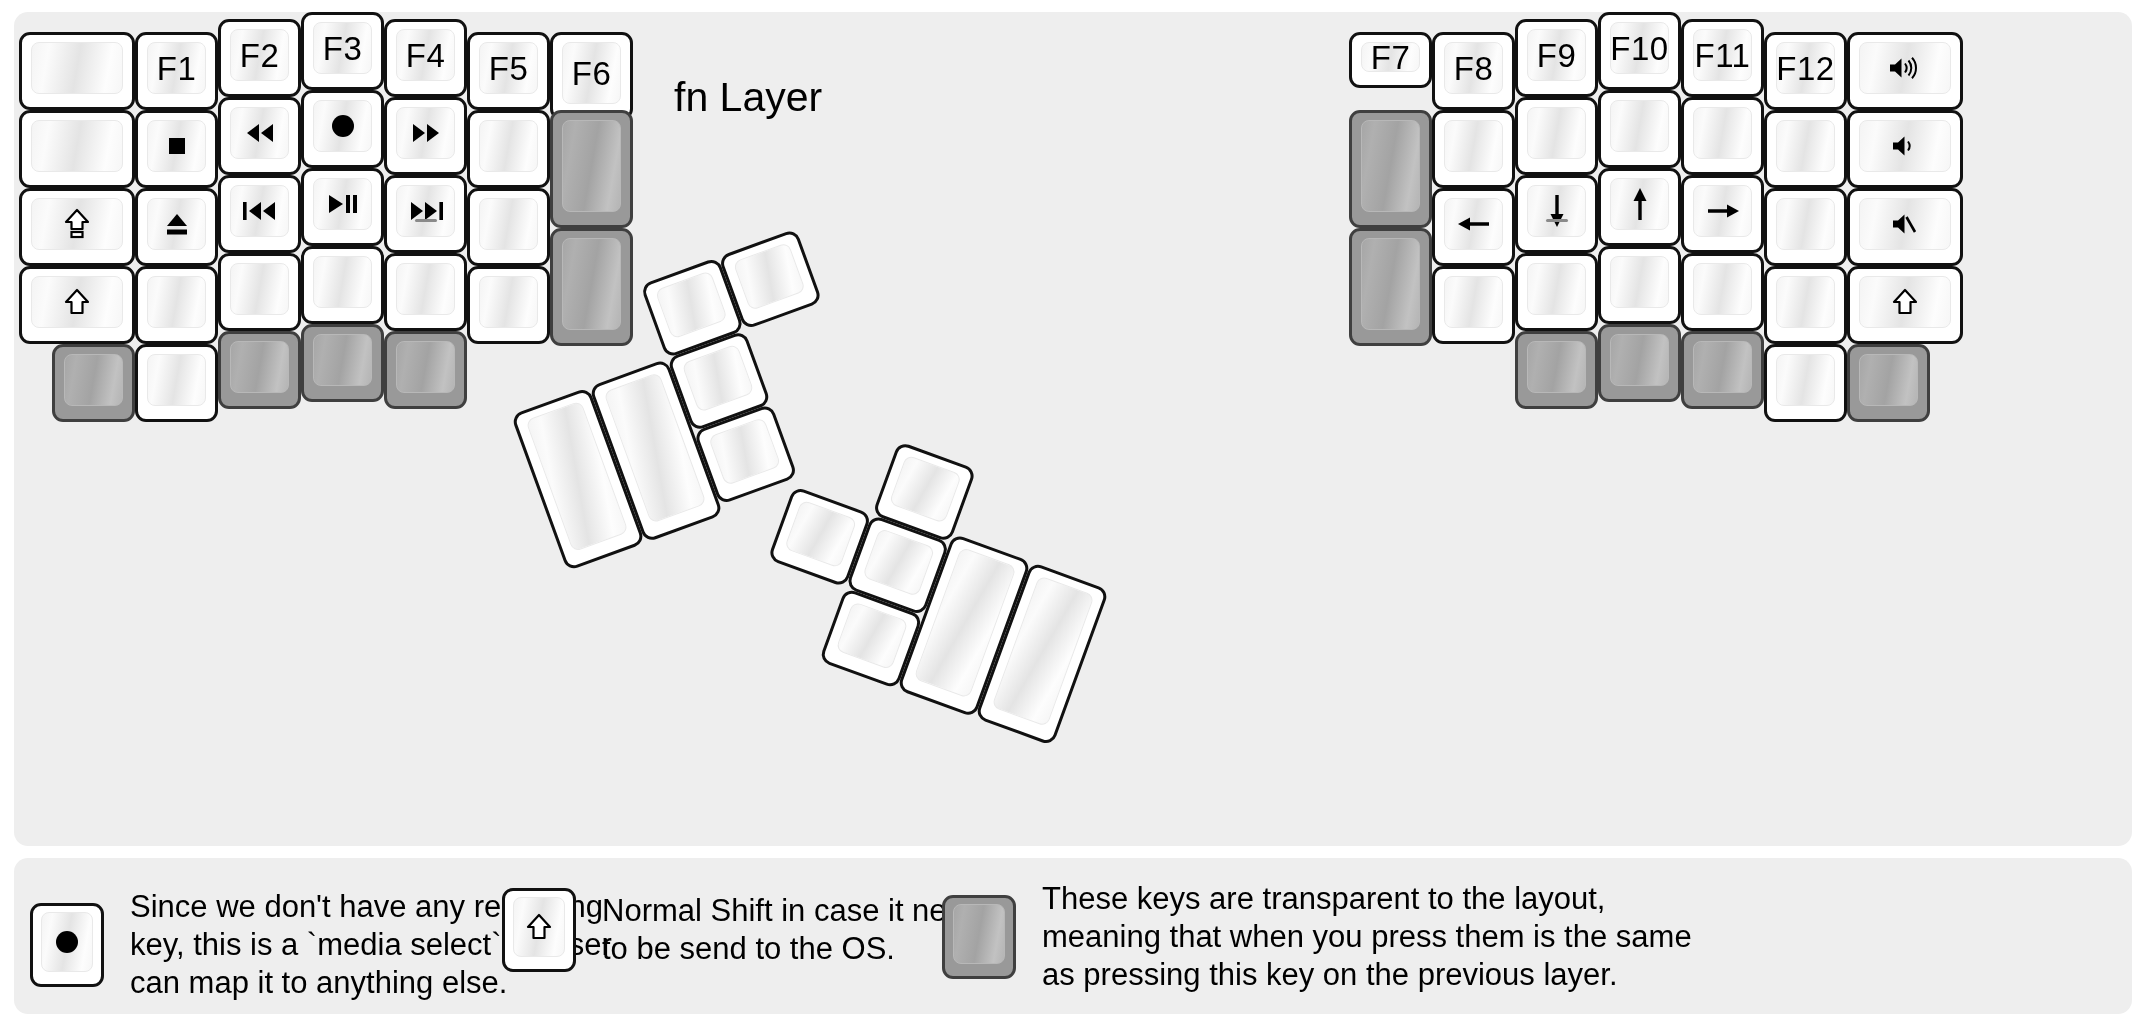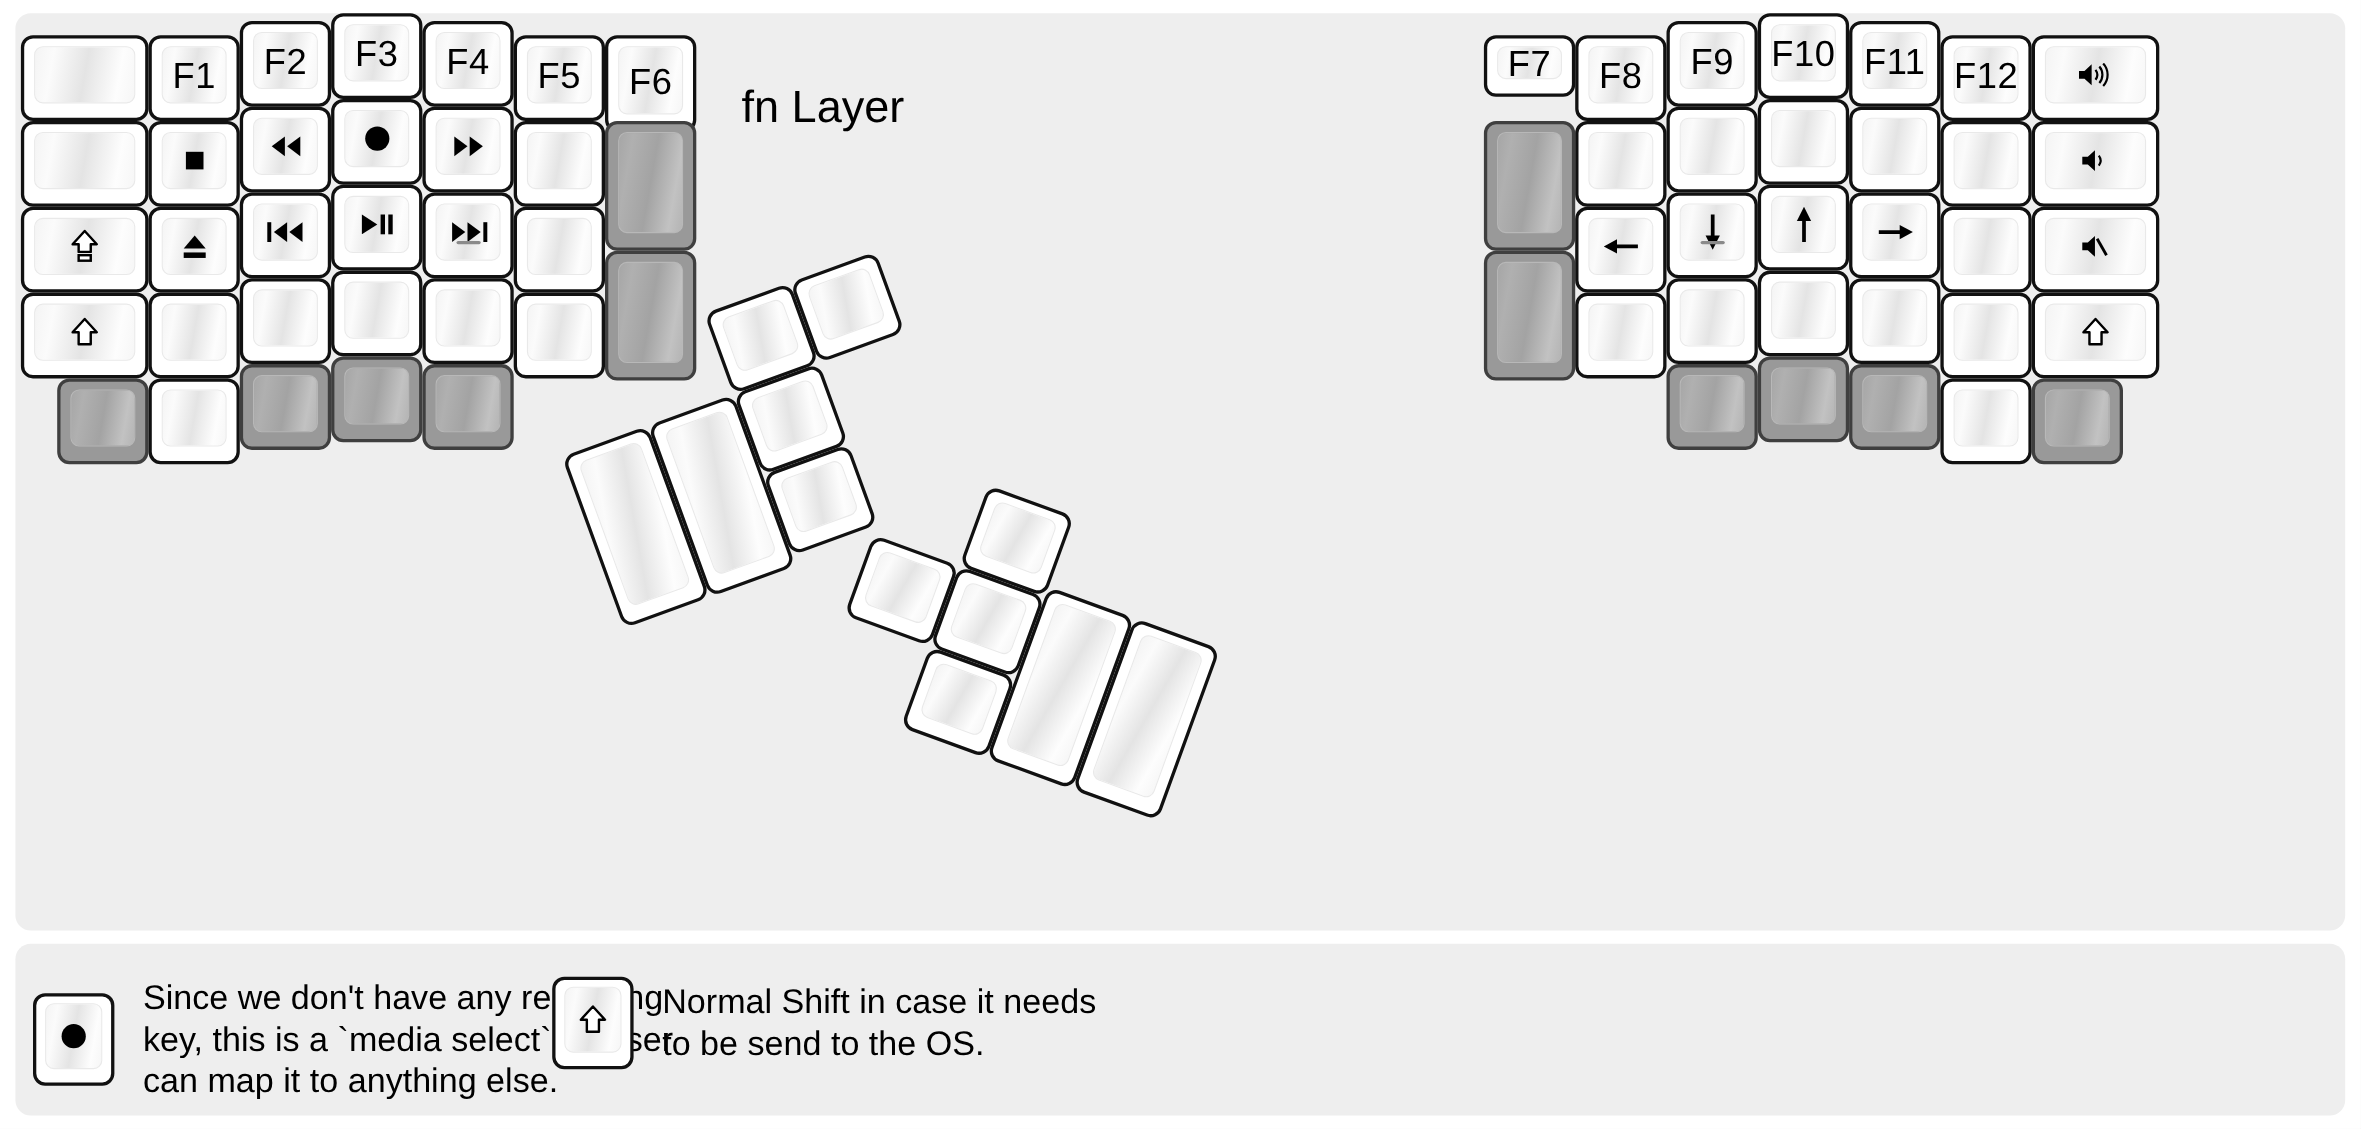--- a/index.html
+++ b/index.html
@@ -530,16 +530,24 @@
             <svg width="26" height="28" viewBox="0 0 26 28">
               <path d="M13 2 L24 14 L18.5 14 L18.5 25 L7.5 25 L7.5 14 L2 14 Z" fill="#ffffff" stroke="#000" stroke-width="2.2" stroke-linejoin="round"></path>
             </svg>
           </span>
         </div>
       </div>
       <div class="legend-text">Normal Shift in case it needs
 to be send to the OS.</div>
     </div>
 
+    <div class="legend-item" style="left:928px;top:22px;">
+      <div class="legend-key trans">
+        <div class="cap"></div>
+      </div>
+      <div class="legend-text">These keys are transparent to the layout,
+meaning that when you press them is the same
+as pressing this key on the previous layer.</div>
+    </div>
 
   </div>
 
 </div>
 
 </body></html>

